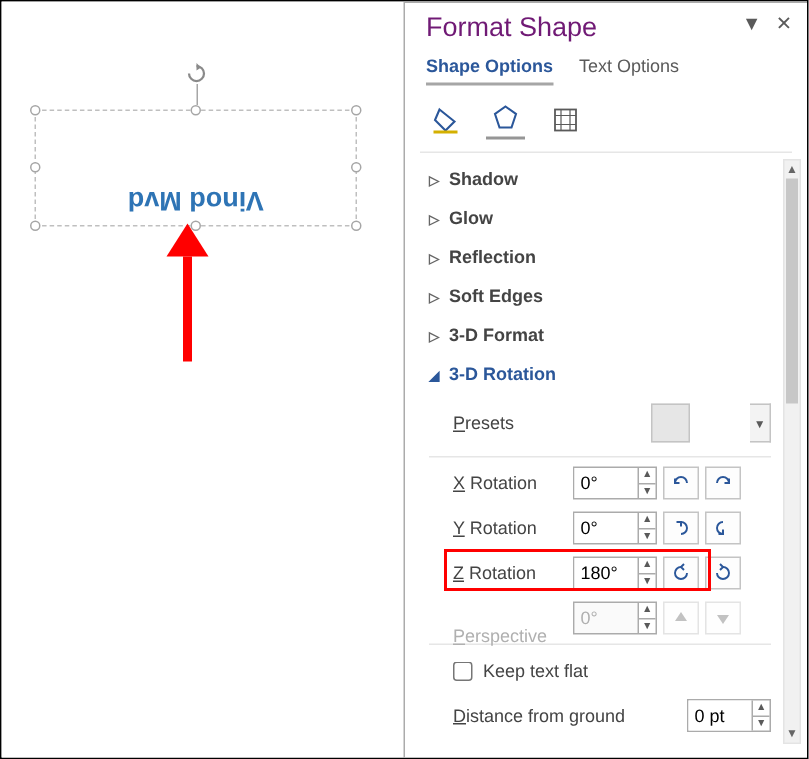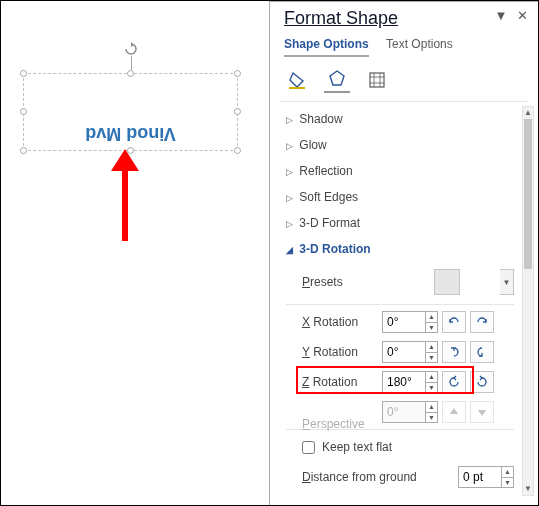--- a/index.html
+++ b/index.html
@@ -13,37 +13,37 @@
   .h-bl { left: -4px; bottom: -4px; } .h-bc { left: 50%; margin-left:-4px; bottom: -4px; } .h-br { right: -4px; bottom: -4px; }
   .rot-stem { position:absolute; left:50%; top:-18px; width:1px; height:14px; background:#a6a6a6; }
   .rot-handle { position:absolute; left:50%; margin-left:-8px; top:-32px; width:16px; height:14px; }
   .mirror-text { position:absolute; bottom:6px; width:100%; text-align:center; color:#2e74b5; font-size:18px; font-weight:600; transform: rotate(180deg); }
   .arrow { position:absolute; left: 110px; top: 148px; }
   .arrow-line { width:6px; height:70px; background:#ff0000; margin-left:11px; }
   .arrow-head { width:0; height:0; border-left:14px solid transparent; border-right:14px solid transparent; border-bottom:22px solid #ff0000; }
   
   .panel { position:absolute; left: 268px; top:0; width: 270px; height: 506px; border:1px solid #ababab; background:#fff; }
   .panel-header { padding: 6px 10px 0 14px; }
-  .panel-title { color:#0f172a; font-size:18px; font-weight:300; display:inline-block;text-decoration:underline; }
+  .panel-title { color:#701a75; font-size:18px; font-weight:300; display:inline-block; }
   .panel-ctrl { float:right; color:#5a5a5a; font-size:13px; }
   .panel-ctrl span { margin-left: 6px; cursor:default; }
   .tabrow { padding: 4px 14px 0; font-size:12px; }
   .tab { display:inline-block; padding: 4px 0; margin-right: 14px; color:#5a5a5a; }
   .tab.active { color:#2b579a; font-weight:600; border-bottom: 2px solid #a6a6a6; }
   .iconrow { padding: 10px 14px 8px; display:flex; gap: 14px; }
   .iconbtn { width:26px; height:26px; display:flex; align-items:center; justify-content:center; }
   .iconbtn.active { border-bottom: 2px solid #969696; padding-bottom:2px; }
   .divider { border-top:1px solid #e6e6e6; margin: 0 10px; }
   
   .body { position:absolute; top: 104px; bottom: 6px; left: 6px; right: 18px; overflow:hidden; }
   .scrollbar { position:absolute; right:4px; top:104px; bottom:10px; width:12px; background:#f1f1f1; border:1px solid #e4e4e4; }
   .scroll-thumb { position:absolute; top:12px; left:1px; right:1px; height:150px; background:#c7c7c7; }
   .scroll-arr { position:absolute; left:0; right:0; height:12px; text-align:center; font-size:8px; color:#666; line-height:12px; }
   
-  .sec { padding: 6px 4px 6px 10px; font-size:12px; color:#444; }
+  .sec { padding: 6px 4px 6px 10px; font-size:12px; color:#444;font-weight:bold; }
   .sec .tri { display:inline-block; width:10px; color:#666; font-size:9px; }
   .sec.active { color:#2b579a; font-weight:600; }
   
   .controls { padding: 2px 6px 6px 26px; font-size:12px; color:#444; }
   .row { display:flex; align-items:center; height: 26px; margin-bottom:4px; }
   .row .lbl { width: 80px; }
   .row .lbl .ul { text-decoration: underline; }
   .presets-row { height: 36px; gap: 40px; }
   .preset-btn { width:26px; height:26px; border:1px solid #c4c4c4; background:#e6e6e6; margin-left:auto; }
   .preset-dd { width:14px; height:26px; border:1px solid #c4c4c4; border-left:0; background:#f3f3f3; display:flex; align-items:center; justify-content:center; font-size:8px; color:#5a5a5a; }

